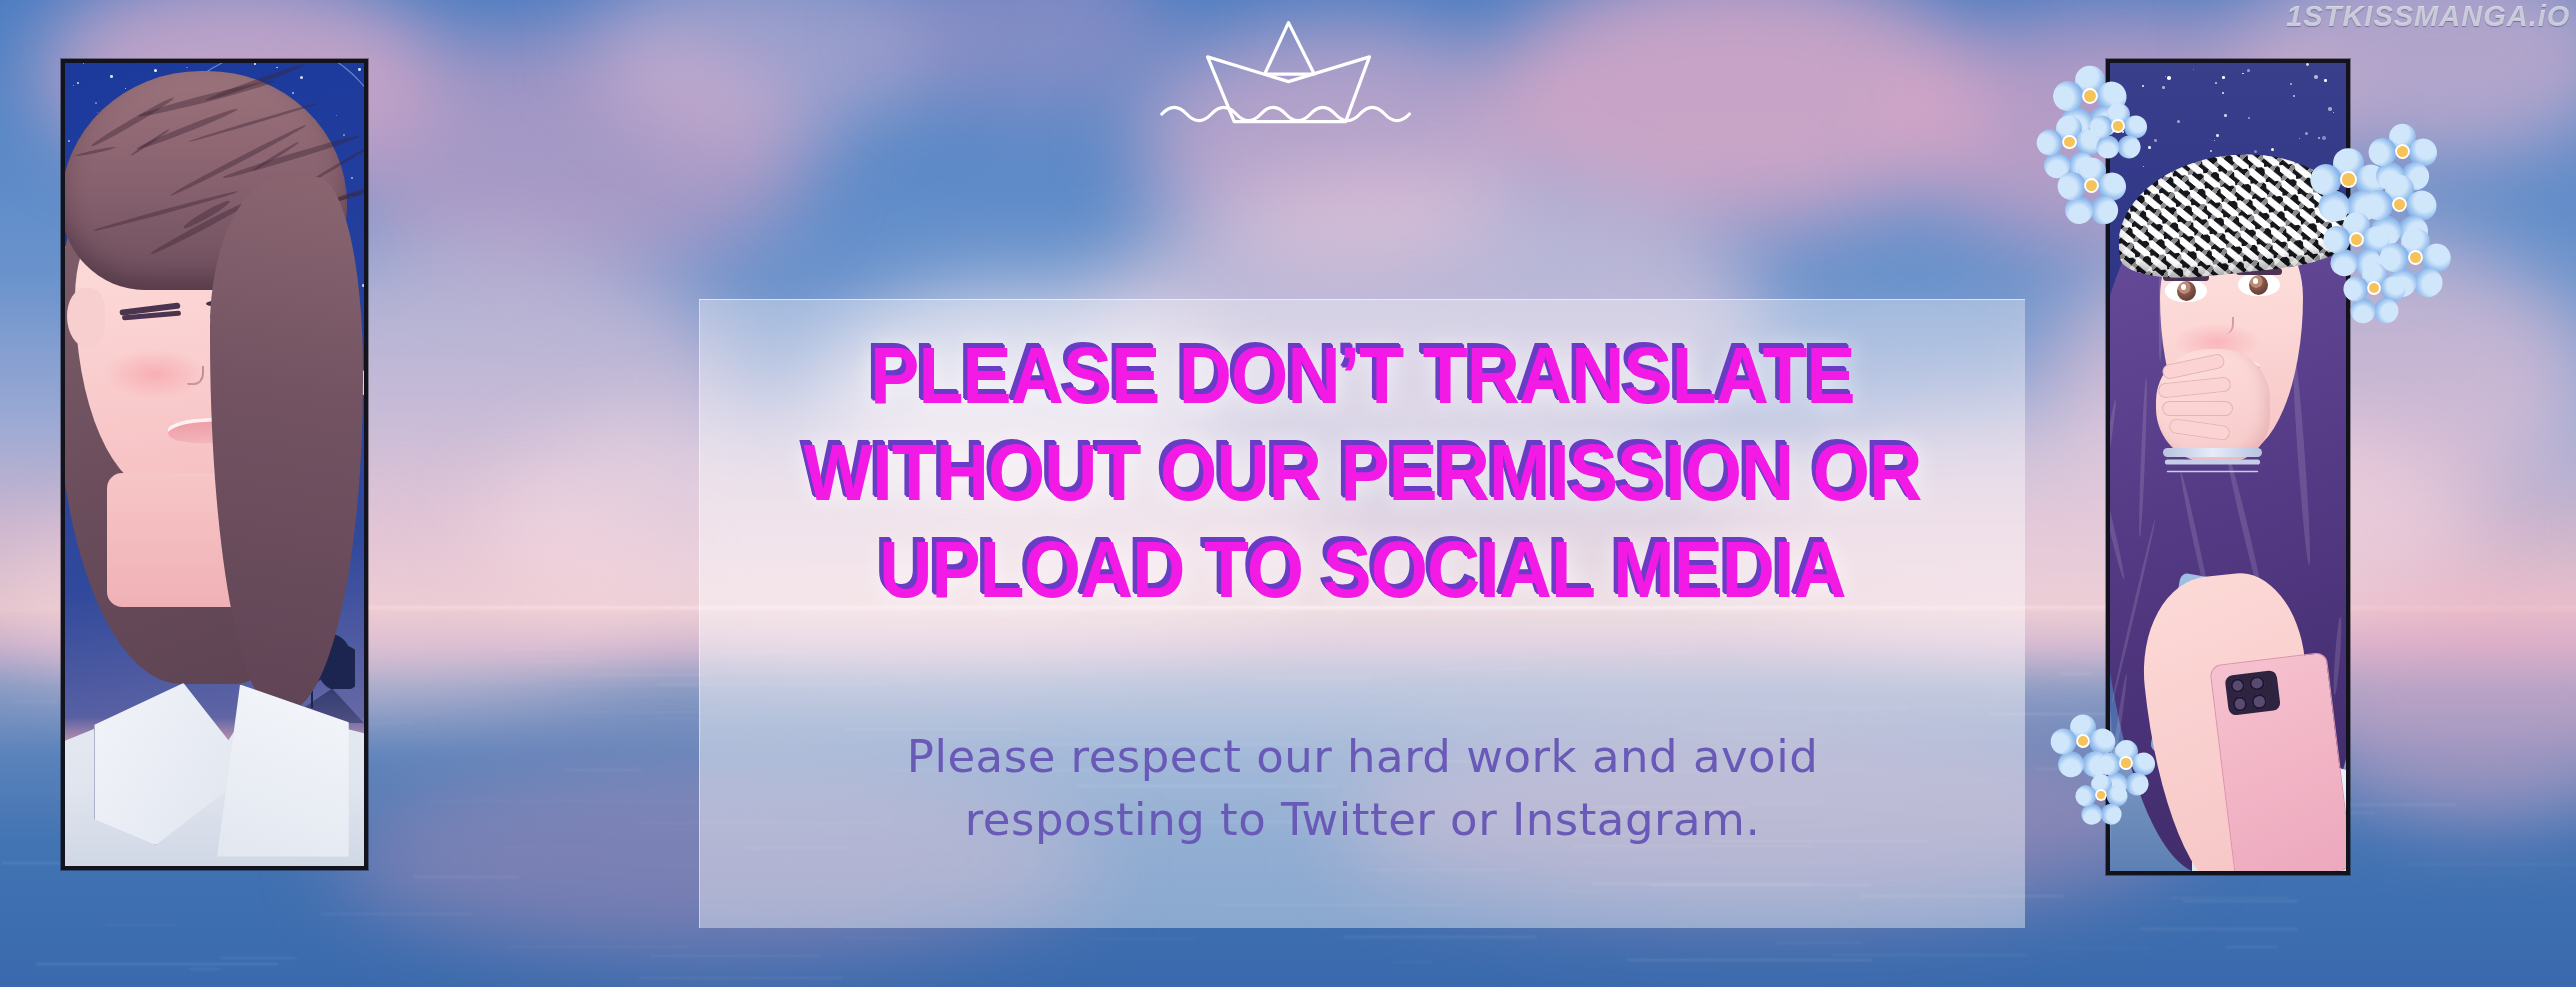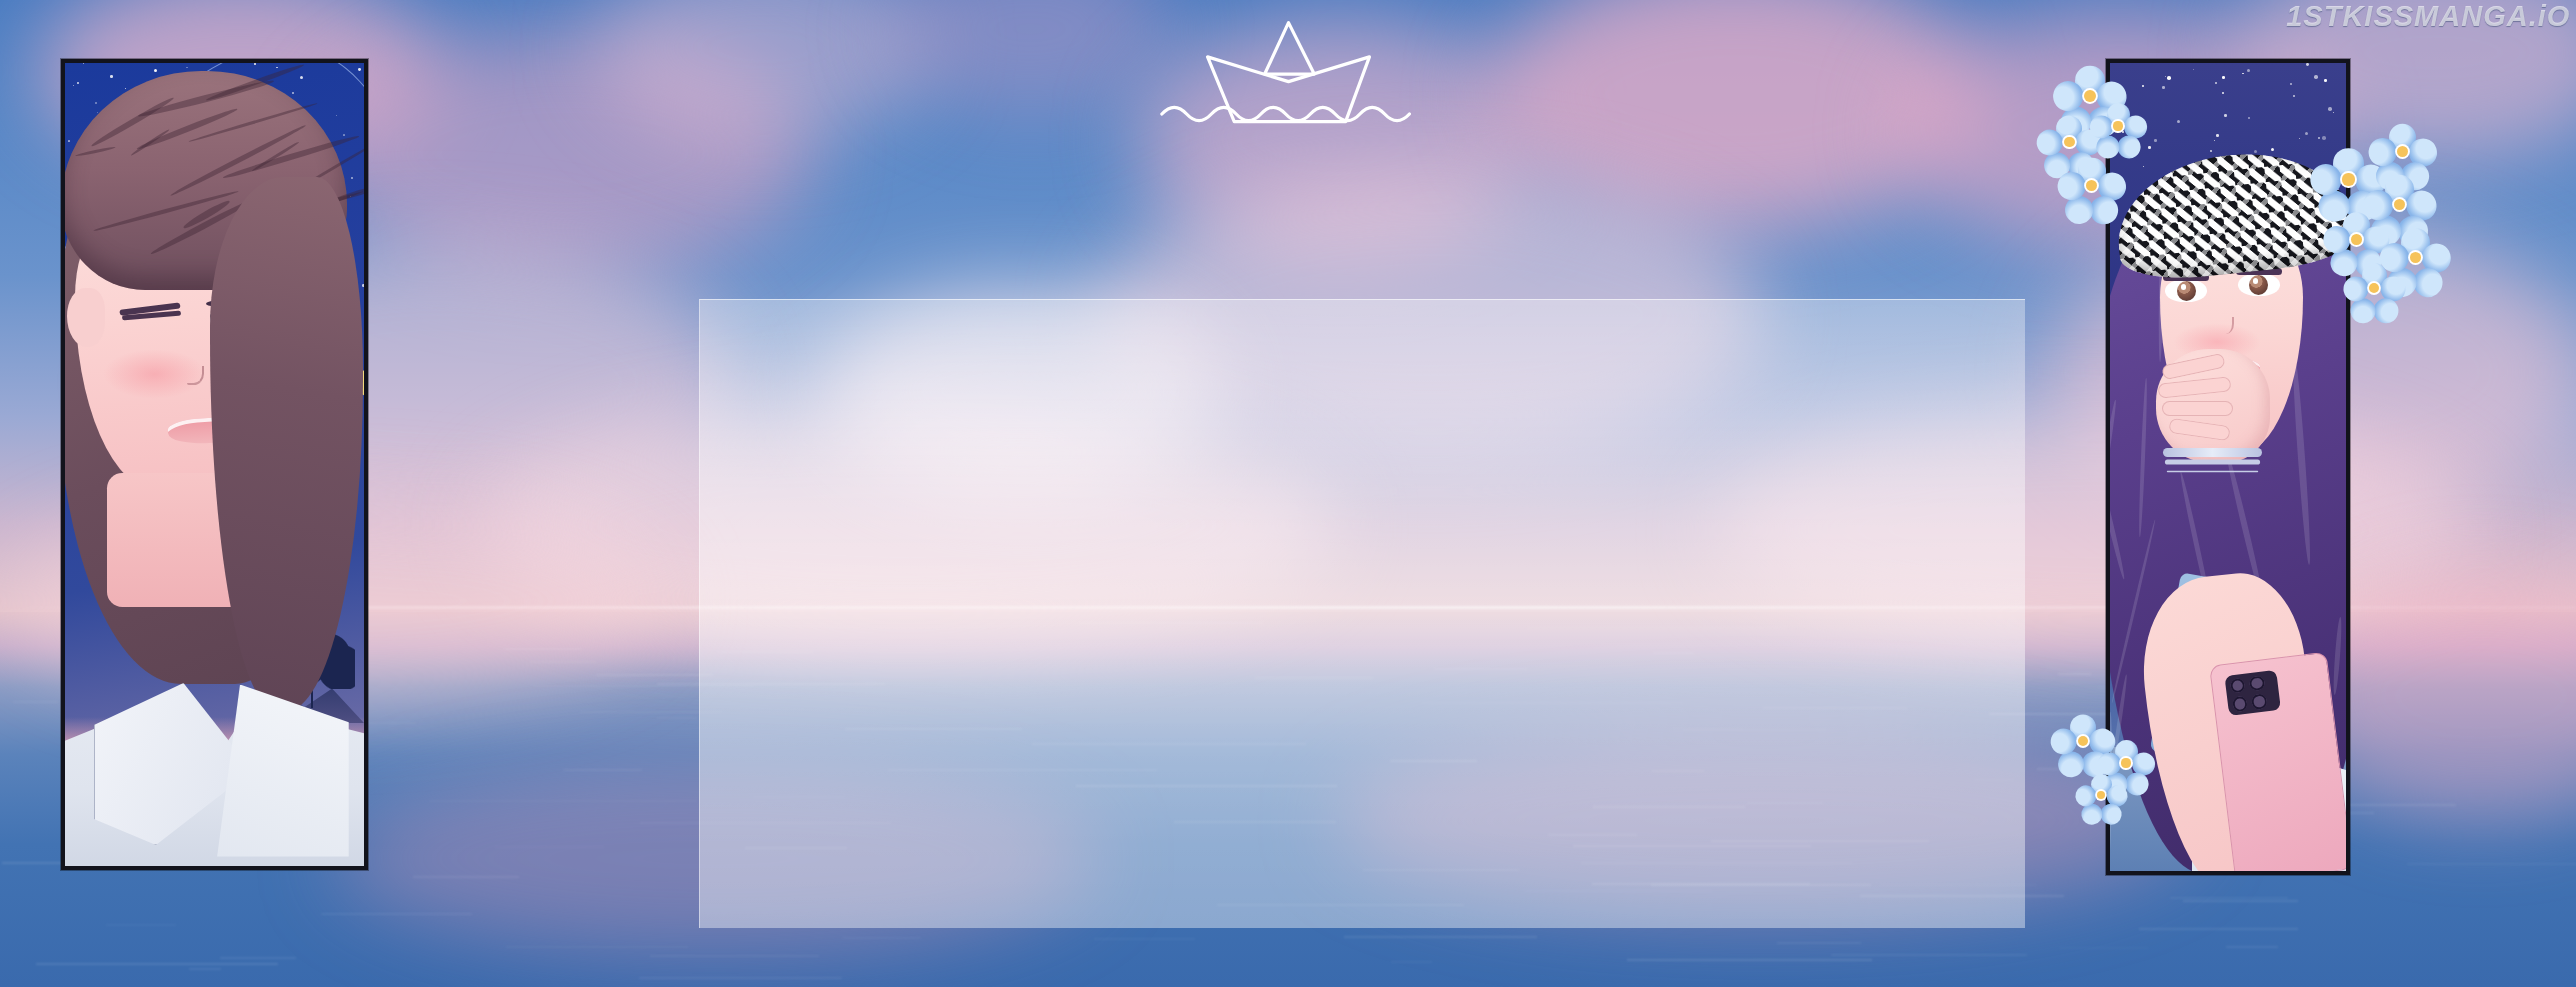--- a/index.html
+++ b/index.html
@@ -972,16 +972,25 @@
         <i></i>
         <i></i>
         <i></i>
         <i></i>
         <i></i>
         <b></b>
       </div>
   </div>
 
   <div class="overlay">
+    <div class="headline">
+      <div class="hl-line">PLEASE DON’T TRANSLATE</div>
+      <div class="hl-line">WITHOUT OUR PERMISSION OR</div>
+      <div class="hl-line">UPLOAD TO SOCIAL MEDIA</div>
+    </div>
+    <div class="subline">
+      <span>Please respect our hard work and avoid</span>
+      <span>resposting to Twitter or Instagram.</span>
+    </div>
   </div>
 
 </div>
 
 
 </body></html>

